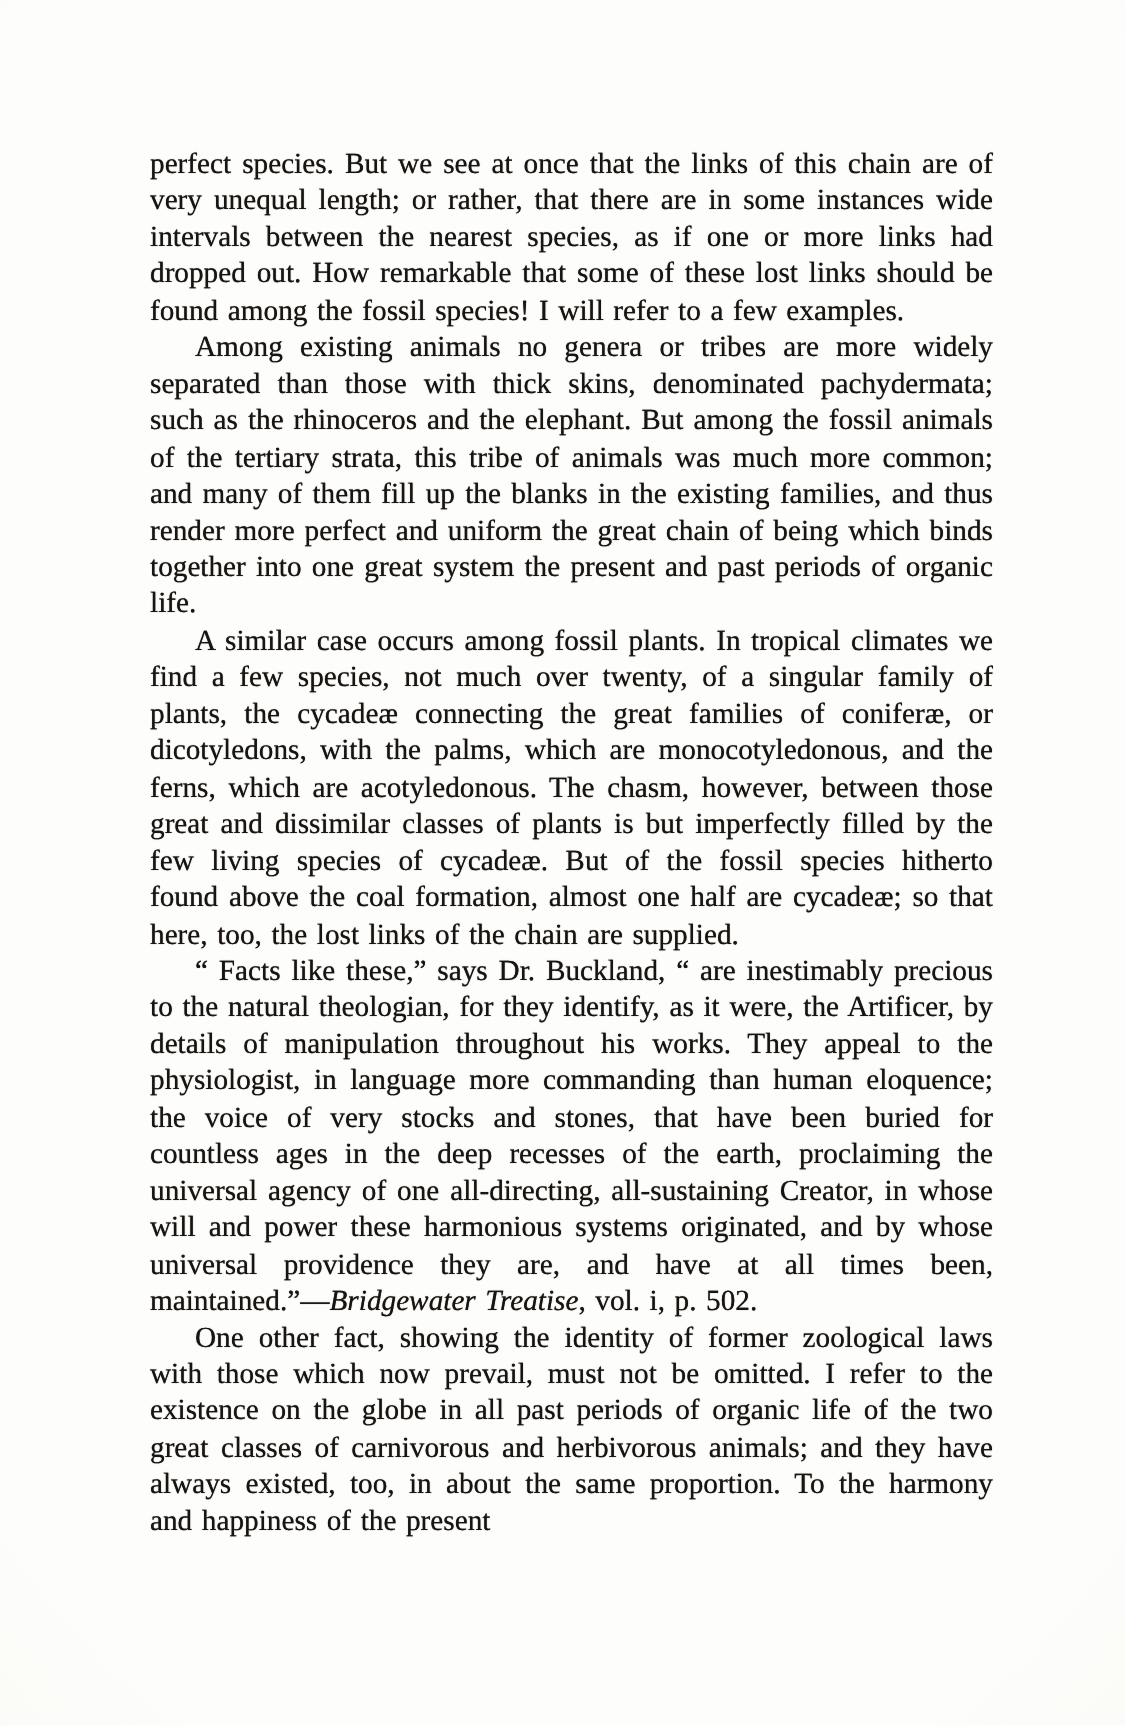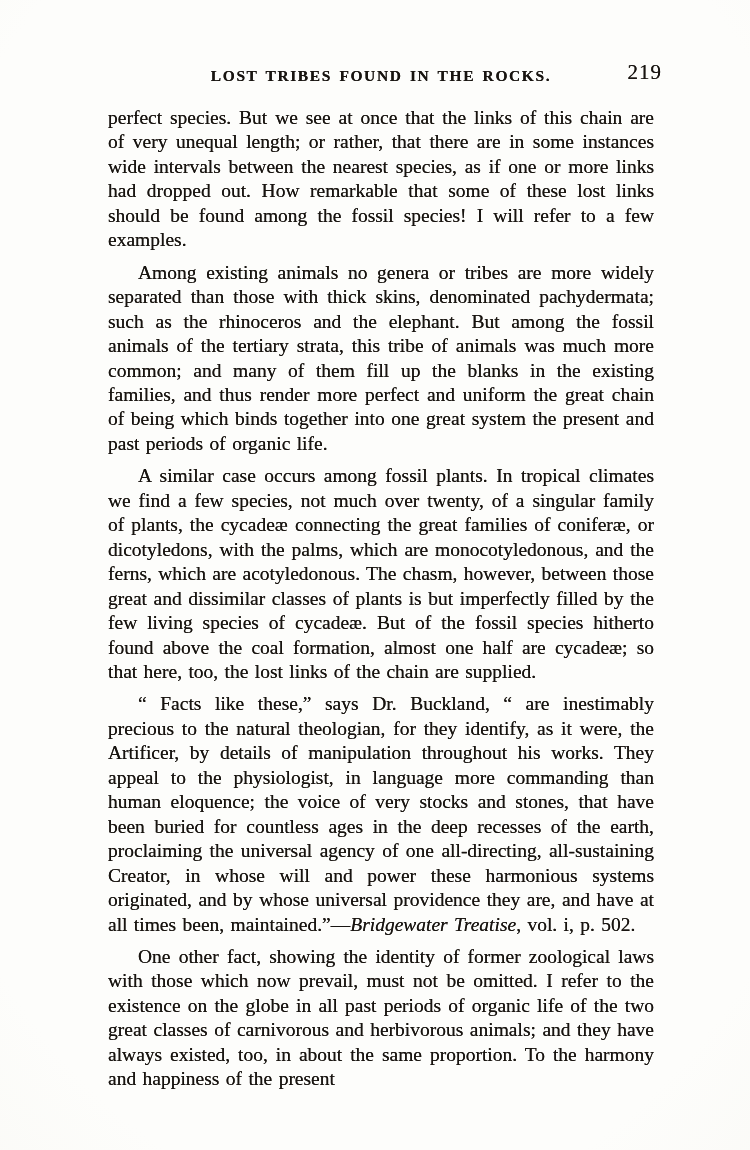--- a/index.html
+++ b/index.html
@@ -46,45 +46,41 @@
     letter-spacing: 1px;
     text-shadow: 0 0 0.5px rgba(24,20,16,0.85);
   }
   .page-body {
     position: absolute;
     top: 98px;
     left: 100px;
     width: 562px;
   }
   .page-body p {
-    margin: 8px;
+    margin: 0;
     padding: 0;
     font-size: 19.5px;
     line-height: 24.45px;
     text-align: justify;
     text-indent: 30px;
     word-spacing: 1.5px;
     text-shadow: 0 0 0.55px rgba(24,20,16,0.9);
     text-justify: inter-word;
   }
   .page-body p.no-indent {
     text-indent: 0;
   }
   .page-body i {
   }
 </style>
 </head>
 <body>
 
 <div class="scan-page">
 
-  <div class="running-header">
-    <span class="running-title">LOST TRIBES FOUND IN THE ROCKS.</span>
-    <span class="page-number">219</span>
-  </div>
 
   <div class="page-body">
     <p class="no-indent">perfect species.  But we see at once that the links of this chain are of very unequal length;  or rather, that there are in some instances wide intervals between the nearest species, as if one or more links had dropped out.  How remarkable that some of these lost links should be found among the fossil species! I will refer to a few examples.</p>
     <p>Among existing animals no genera or tribes are more widely separated than those with thick skins, denominated pachydermata; such as the rhinoceros and the elephant.  But among the fossil animals of the tertiary strata, this tribe of animals was much more common; and many of them fill up the blanks in the existing families, and thus render more perfect and uniform the great chain of being which binds together into one great system the present and past periods of organic life.</p>
     <p>A similar case occurs among fossil plants.  In tropical climates we find a few species, not much over twenty, of a singular family of plants, the cycadeæ connecting the great families of coniferæ, or dicotyledons, with the palms, which are monocotyledonous, and the ferns, which are acotyledonous. The chasm, however, between those great and dissimilar classes of plants is but imperfectly filled by the few living species of cycadeæ.  But of the fossil species hitherto found above the coal formation, almost one half are cycadeæ; so that here, too, the lost links of the chain are supplied.</p>
     <p><span>“ Facts like these,” says Dr. Buckland, “ are inestimably precious to the natural theologian, for they identify, as it were, the Artificer, by details of manipulation throughout his works. They appeal to the physiologist, in language more commanding than human eloquence; the voice of very stocks and stones, that have been buried for countless ages in the deep recesses of the earth, proclaiming the universal agency of one all-directing, all-sustaining Creator, in whose will and power these harmonious systems originated, and by whose universal providence they are, and have at all times been, maintained.”—</span><i>Bridgewater Treatise</i><span>, vol. i, p. 502.</span></p>
     <p>One other fact, showing the identity of former zoological laws with those which now prevail, must not be omitted.  I refer to the existence on the globe in all past periods of organic life of the two great classes of carnivorous and herbivorous animals; and they have always existed, too, in about the same proportion.  To the harmony and happiness of the present</p>
   </div>
 
 </div>

